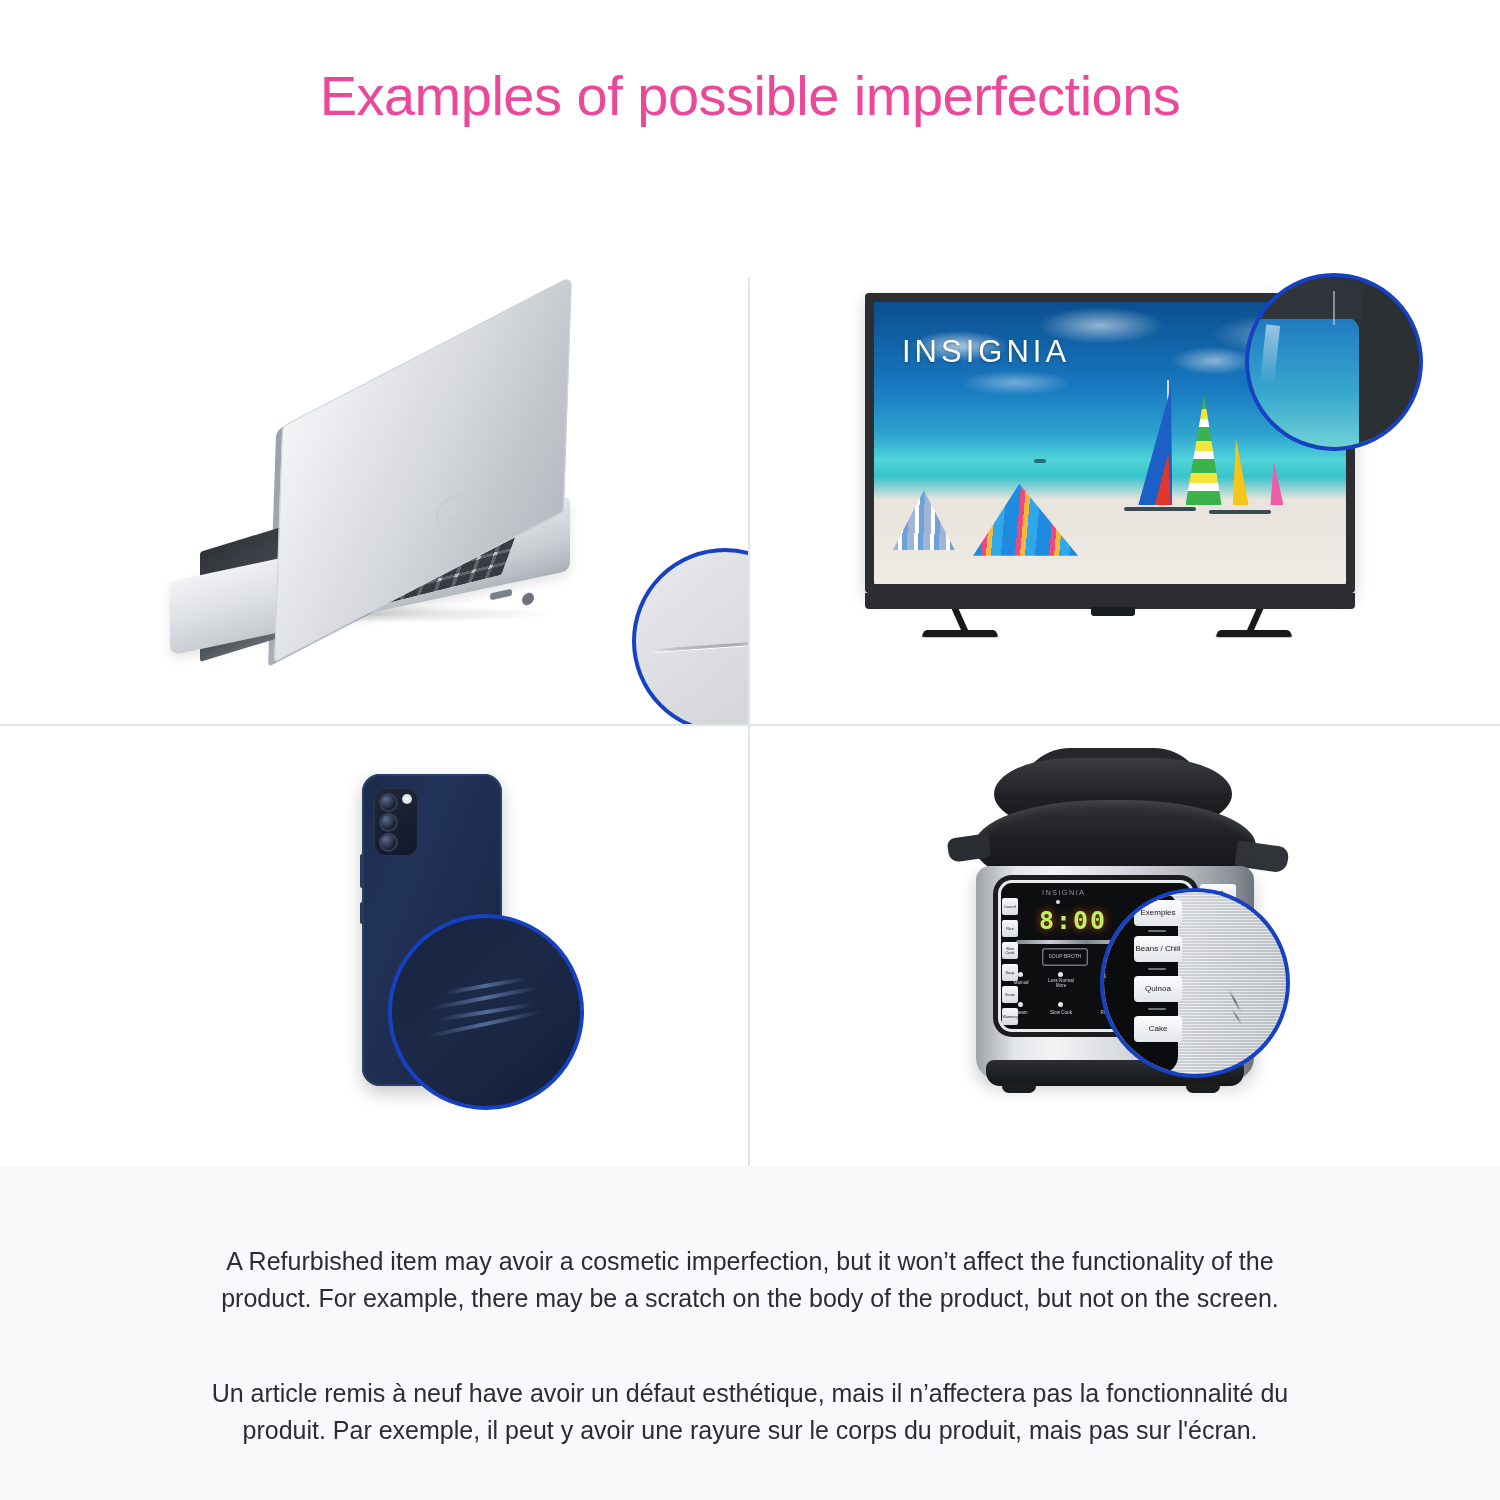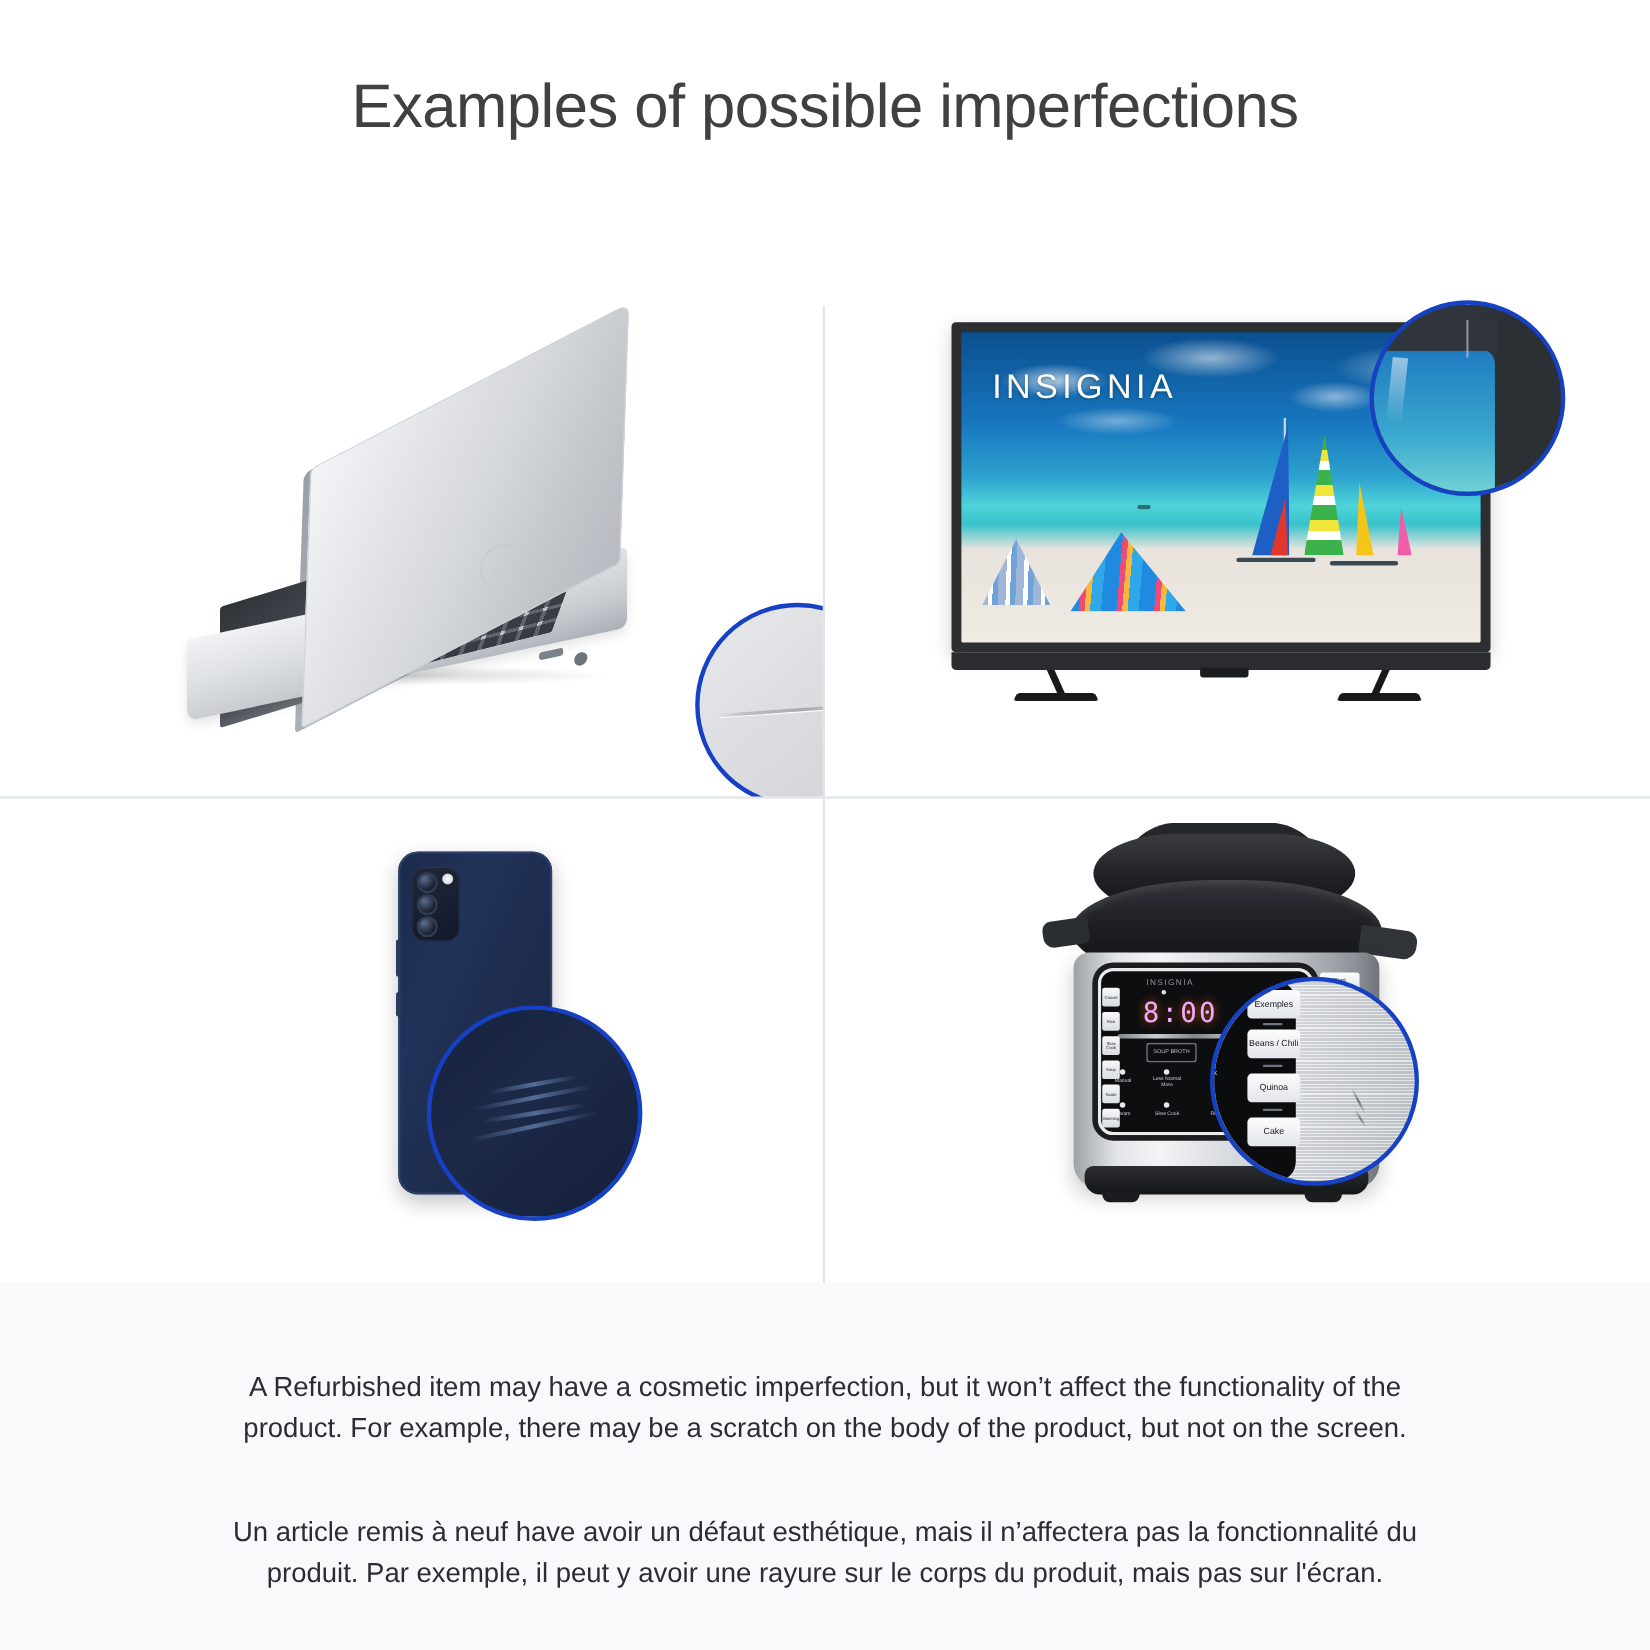--- a/index.html
+++ b/index.html
@@ -13,21 +13,21 @@
   .page{position:relative;width:1500px;height:1500px;}
 
   
   .header{
     position:absolute;top:0;left:0;width:1500px;height:258px;
     display:flex;flex-direction:column;align-items:center;justify-content:flex-start;
     padding-top:62px;box-sizing:border-box;
   }
   .title-line{
     font-size:56px;font-weight:400;letter-spacing:-0.5px;
-    line-height:1.22;color:#404040;white-space:nowrap;
+    line-height:1.22;color:#ec4899;white-space:nowrap;
   }
 
   
   .grid{
     position:absolute;top:258px;left:0;width:1500px;height:908px;
   }
   .vline{position:absolute;left:748px;top:20px;width:1.5px;height:890px;background:#dfe4e9;}
   .hline{position:absolute;left:0;top:466px;width:1500px;height:1.5px;background:#dfe4e9;}
 
   .cell{position:absolute;overflow:hidden;}
@@ -244,21 +244,21 @@
   .ck-panel{
     position:absolute;left:22px;top:14px;width:196px;height:152px;
     background:#0d0e10;border-radius:14px;
     box-shadow:inset 0 0 0 3px #e9ebed, 0 0 0 5px #1b1d1f;
   }
   .ck-brand{position:absolute;left:44px;top:8px;font-size:7.5px;letter-spacing:1.3px;color:#8f949b;}
   .ck-dot{position:absolute;left:58px;top:20px;width:4px;height:4px;border-radius:50%;background:#e0e3e6;}
   .ck-lcd{position:absolute;left:36px;top:26px;width:78px;height:28px;
     display:flex;align-items:center;justify-content:center;
     font-family:"DejaVu Sans Mono","Liberation Mono",monospace;
-    font-size:25px;font-weight:400;color:#f0abfc;letter-spacing:2px;
+    font-size:25px;font-weight:700;color:#bef264;letter-spacing:2px;
     text-shadow:0 0 9px rgba(255,110,20,.75);}
   .ck-bar{position:absolute;left:18px;top:60px;width:116px;height:4px;
     background:linear-gradient(90deg,#7f858d 0%,#c9ced3 30%,#7f858d 60%,#c9ced3 100%);border-radius:2px;}
   .ck-pressbox{position:absolute;left:44px;top:68px;width:46px;height:18px;
     box-shadow:inset 0 0 0 1.4px #6e747b;border-radius:3px;
     font-size:5px;color:#b9bec4;display:flex;align-items:center;justify-content:center;text-align:center;line-height:1.05;}
   .ck-lbl{position:absolute;font-size:4.6px;color:#cdd2d7;text-align:center;width:26px;line-height:1.1;}
   .ck-btn-dot{position:absolute;width:5px;height:5px;border-radius:50%;background:#e7eaed;}
   .ck-right-col{position:absolute;left:224px;top:18px;width:36px;height:146px;}
   .ck-rbtn{position:relative;margin-bottom:4.5px;width:36px;height:18px;
@@ -471,17 +471,17 @@
             <div class="scr"></div>
             <div class="scr2"></div>
           </div>
         </div>
       </div>
     </div>
 
   </div>
 
   <div class="footer">
-    <p class="para">A Refurbished item may have a cosmetic imperfection, but it won’t affect the functionality of the product. For example, there may be a scratch on the body of the product, but not on the screen.</p>
+    <p class="para">A Refurbished item may avoir a cosmetic imperfection, but it won’t affect the functionality of the product. For example, there may be a scratch on the body of the product, but not on the screen.</p>
     <p class="para">Un article remis à neuf have avoir un défaut esthétique, mais il n’affectera pas la fonctionnalité du produit. Par exemple, il peut y avoir une rayure sur le corps du produit, mais pas sur l'écran.</p>
   </div>
 
 </div>
 
 </body></html>

